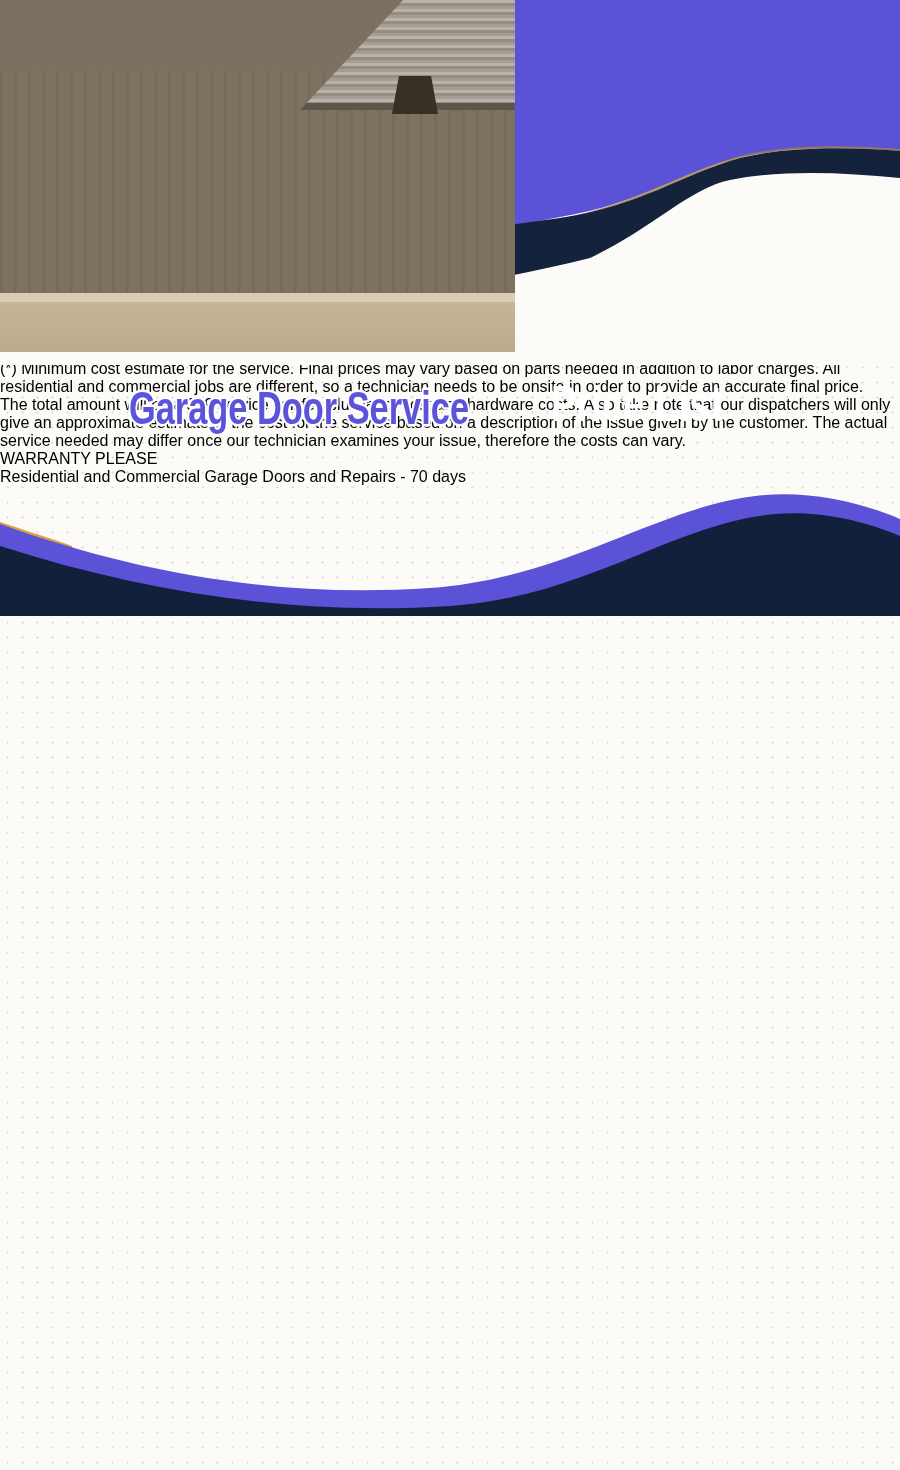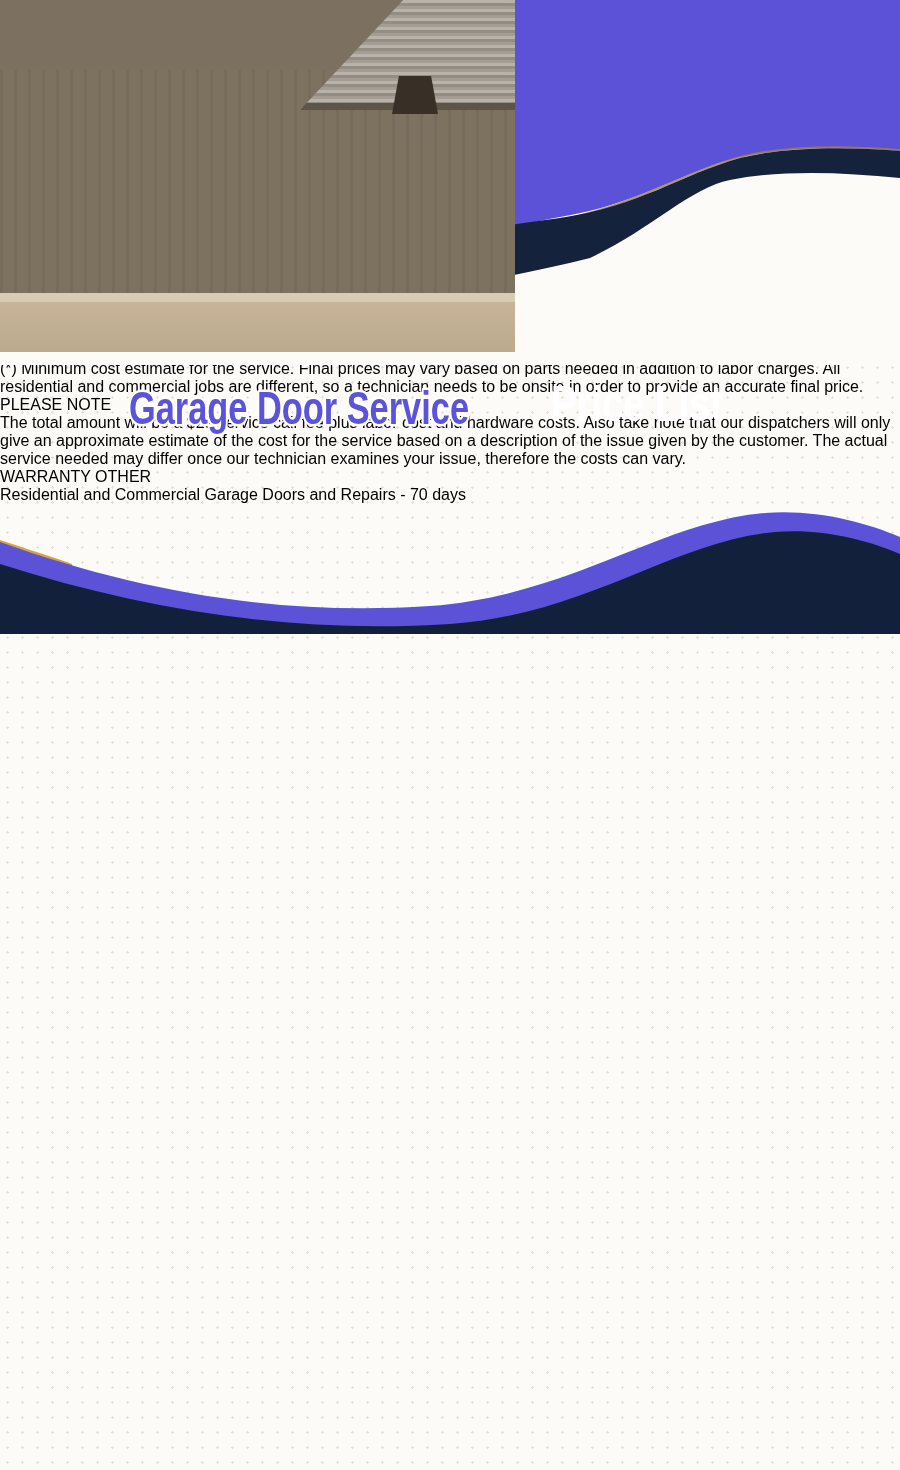--- a/index.html
+++ b/index.html
@@ -224,26 +224,25 @@
         <span class="leader"></span>
         <span class="fee-price">Starting at $19.00</span>
       </div>
     </div>
   </div>
 
   
   <div class="footnote">(*) Minimum cost estimate for the service. Final prices may vary based on parts needed in addition to labor charges. All residential and commercial jobs are different, so a technician needs to be onsite in order to provide an accurate final price.</div>
 
   <div class="note-col">
-    <div class="col-heading">PLEASE NOTE</div>
     <div class="col-body">The total amount will be a $29 service call fee plus labor cost and hardware costs. Also take note that our dispatchers will only give an approximate estimate of the cost for the service based on a description of the issue given by the customer. The actual service needed may differ once our technician examines your issue, therefore the costs can vary.</div>
   </div>
 
   <div class="warranty-col">
-    <div class="col-heading">WARRANTY OTHER</div>
+    <div class="col-heading">WARRANTY PLEASE</div>
     <div class="col-body">Residential and Commercial Garage Doors and Repairs - 70 days</div>
   </div>
 
   
   <svg class="footer-svg" width="900" height="130" viewBox="0 0 900 130">
     <path d="M0,36 C30,46 50,52 72,60 L72,66 C45,57 20,48 0,42 Z" fill="#d9a43e"></path>
     <path d="M0,38 C140,88 280,112 430,102 C570,92 660,18 765,9 C815,5 865,18 900,33 L900,130 L0,130 Z" fill="#5b52d8"></path>
     <path d="M0,60 C150,108 300,130 450,120 C590,110 670,38 775,28 C820,24 868,36 900,50 L900,130 L0,130 Z" fill="#13203c"></path>
   </svg>
 

